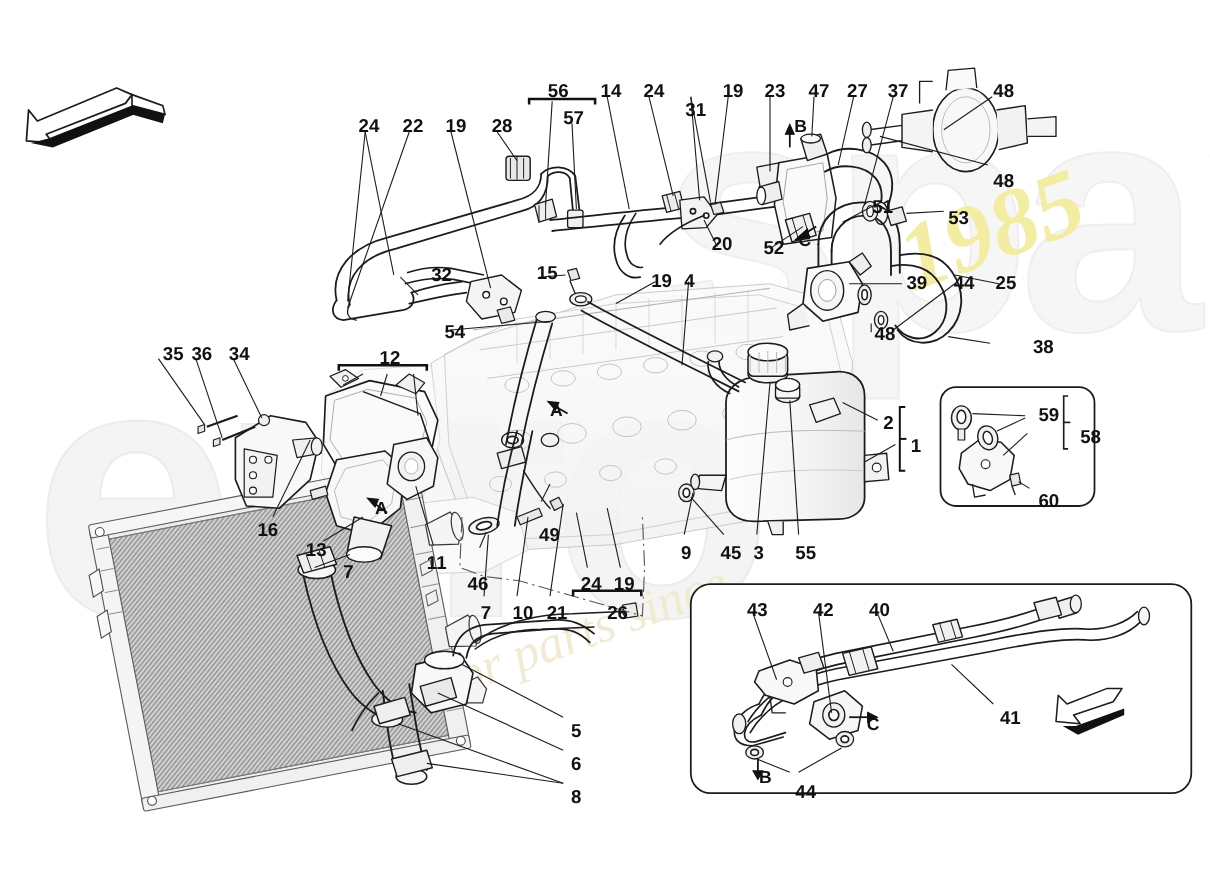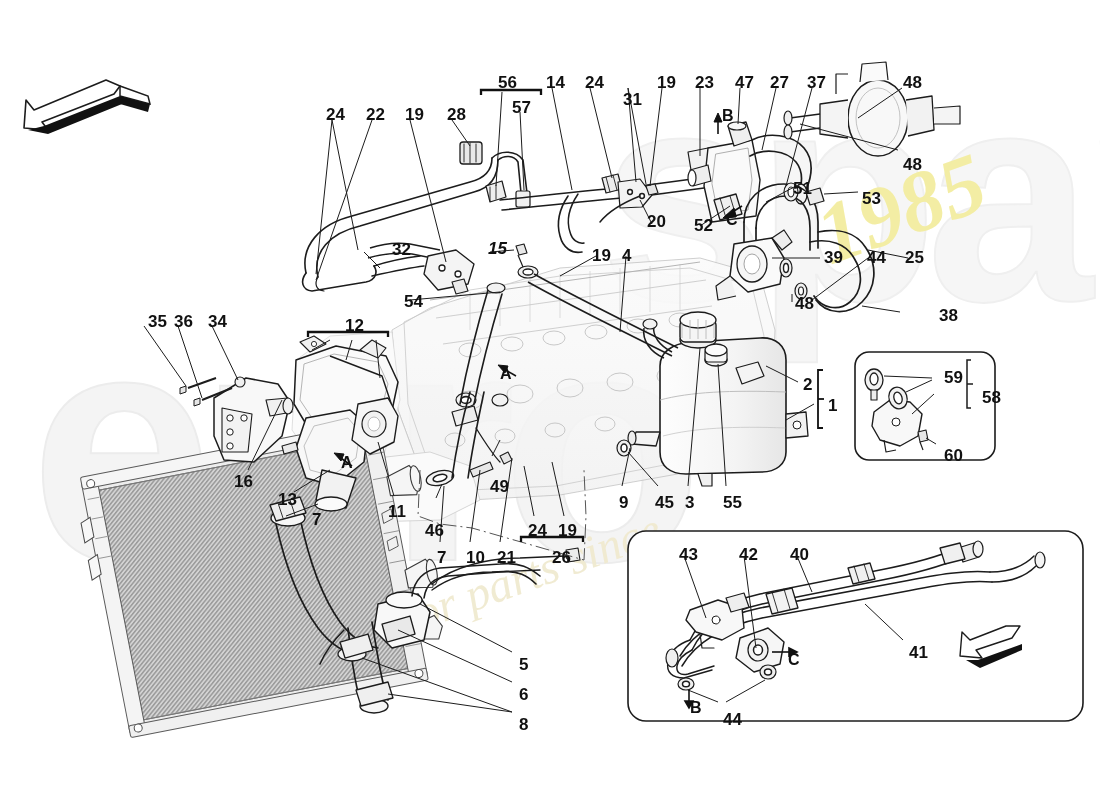--- a/index.html
+++ b/index.html
@@ -622,21 +622,21 @@
       <div class="lbl" style="left: 735px; top: 74px;">47</div>
       <div class="lbl" style="left: 770px; top: 74px;">27</div>
       <div class="lbl" style="left: 807px; top: 74px;">37</div>
       <div class="lbl" style="left: 903px; top: 74px;">48</div>
       <div class="lbl" style="left: 903px; top: 156px;">48</div>
       <div class="lbl" style="left: 793px; top: 180px;">51</div>
       <div class="lbl" style="left: 862px; top: 190px;">53</div>
       <div class="lbl" style="left: 647px; top: 213px;">20</div>
       <div class="lbl" style="left: 694px; top: 217px;">52</div>
       <div class="lbl" style="left: 357px; top: 241px; margin-left: 35px;">32</div>
-      <div class="lbl" style="left: 488px; top: 240px; font-style: italic;">15</div>
+      <div class="lbl" style="left: 488px; top: 240px;">15</div>
       <div class="lbl" style="left: 592px; top: 247px;">19</div>
       <div class="lbl" style="left: 622px; top: 247px;">4</div>
       <div class="lbl" style="left: 824px; top: 249px;">39</div>
       <div class="lbl" style="left: 867px; top: 249px;">44</div>
       <div class="lbl" style="left: 905px; top: 249px;">25</div>
       <div class="lbl" style="left: 404px; top: 293px;">54</div>
       <div class="lbl" style="left: 795px; top: 295px;">48</div>
       <div class="lbl" style="left: 903px; top: 307px; margin-left: 36px;">38</div>
       <div class="lbl" style="left: 148px; top: 313px;">35</div>
       <div class="lbl" style="left: 174px; top: 313px;">36</div>

